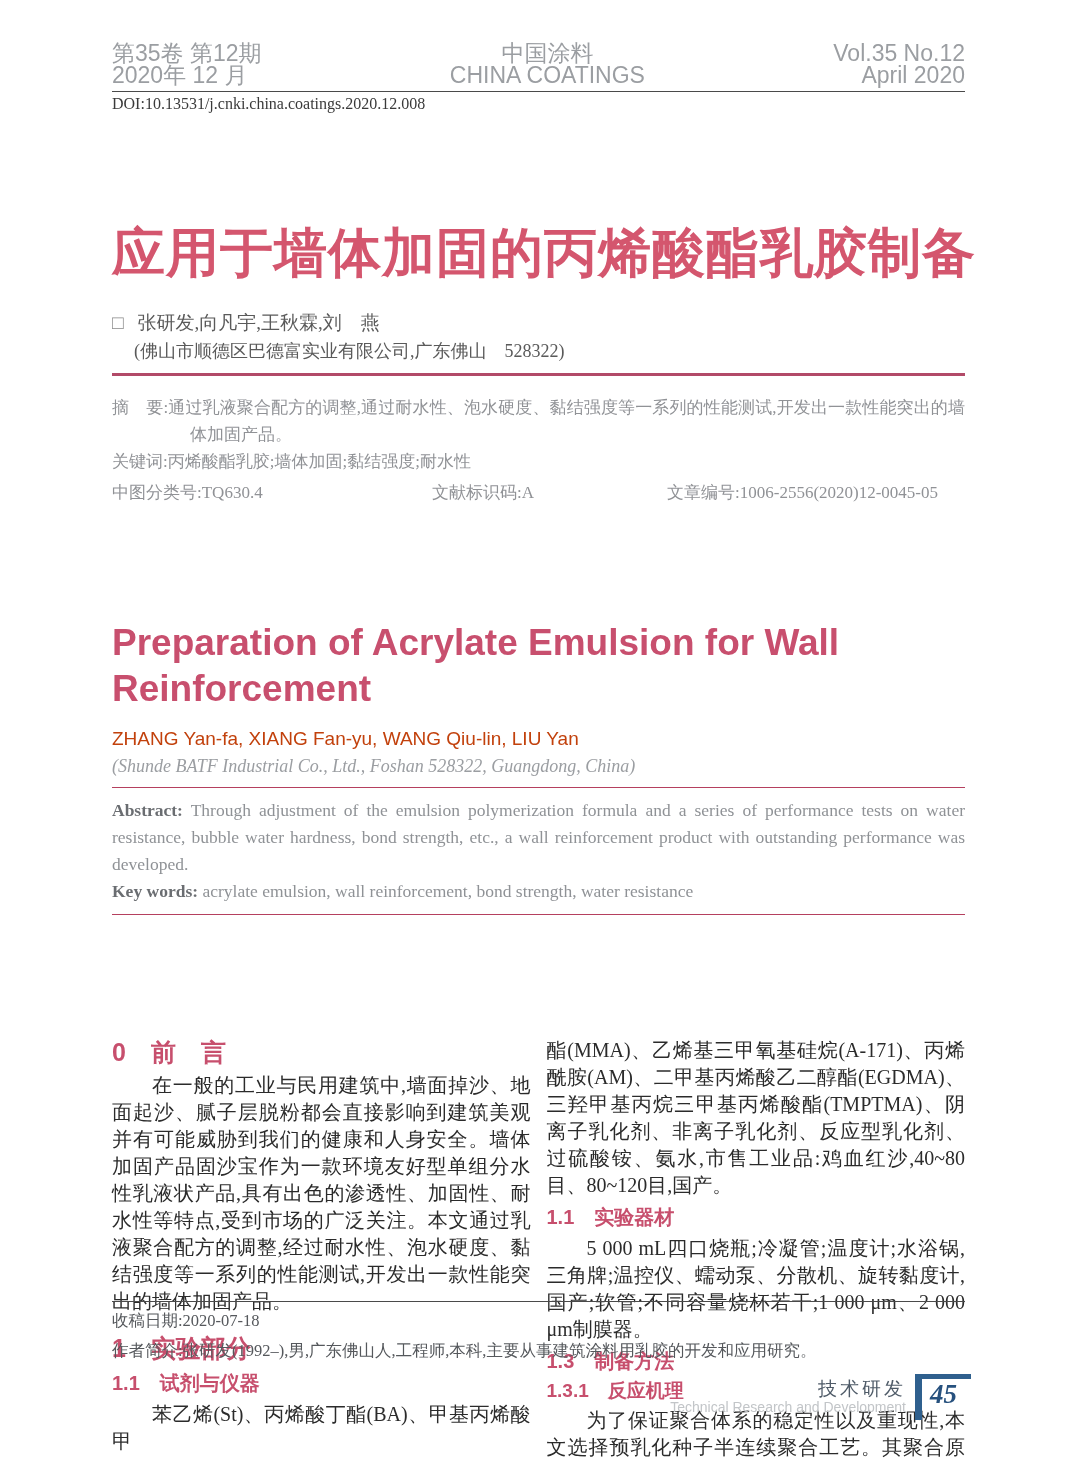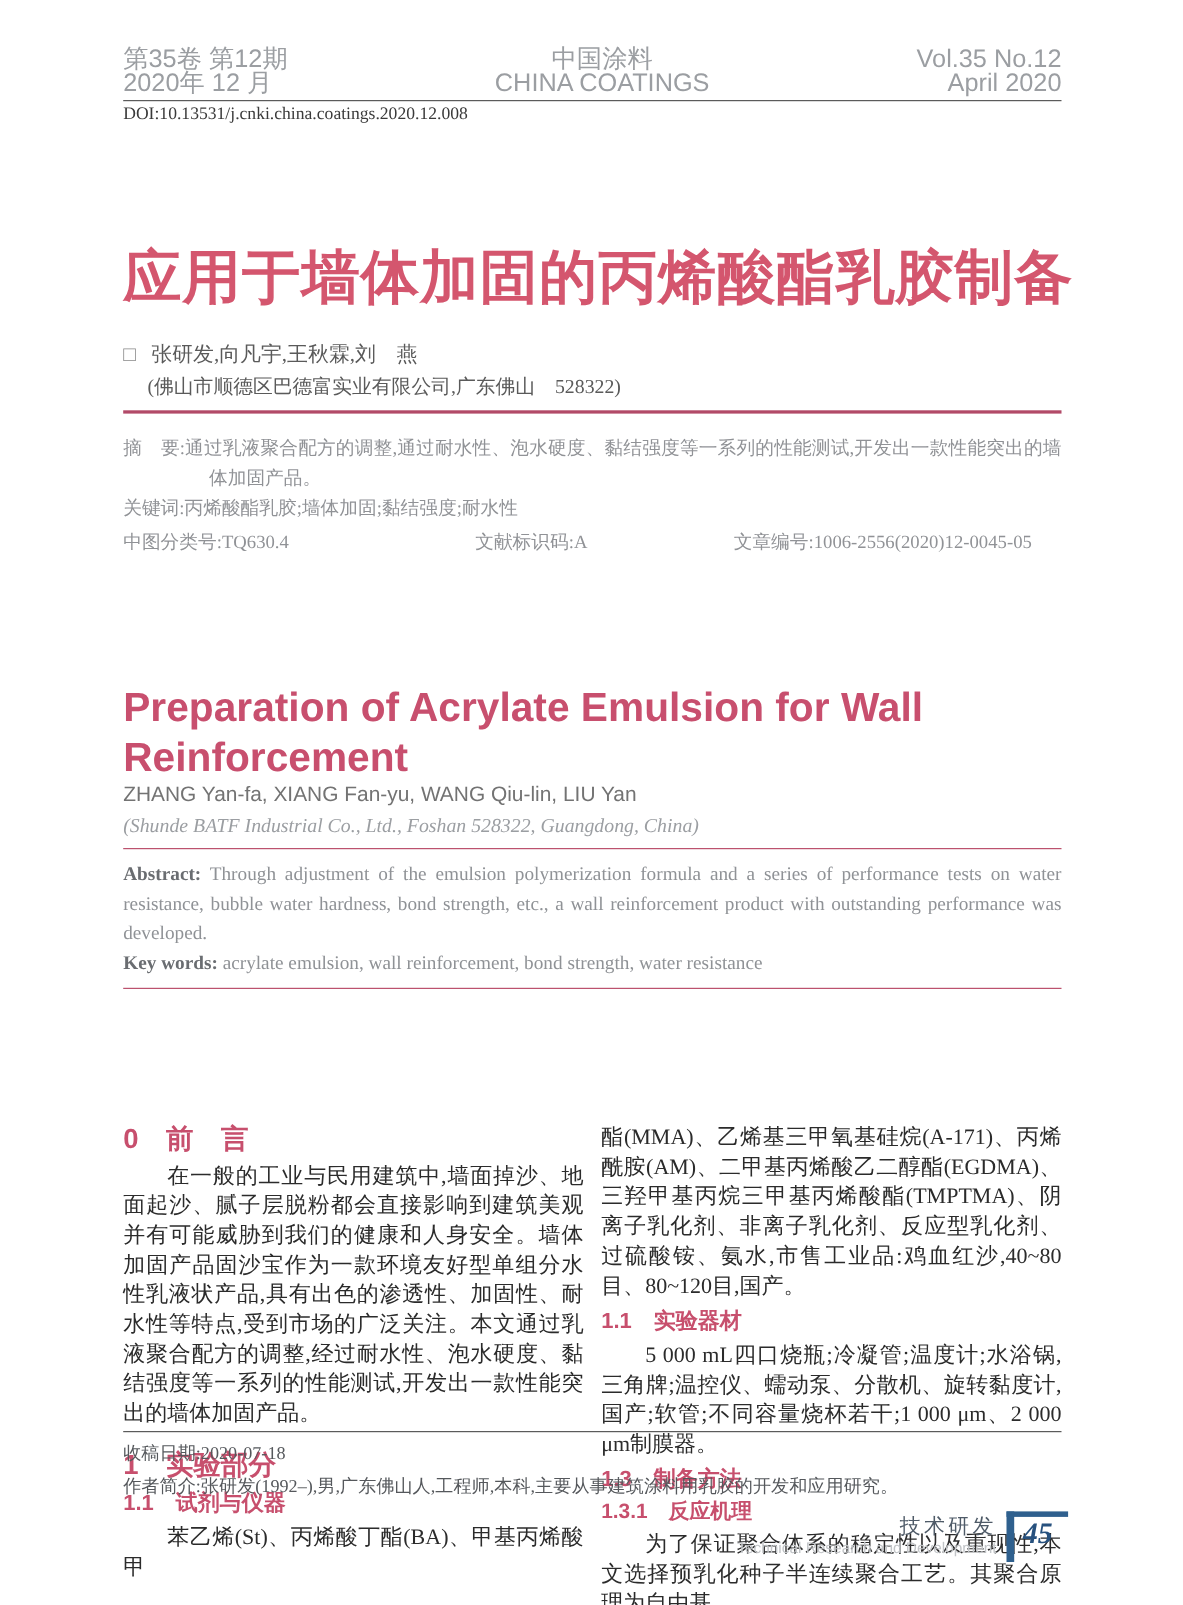--- a/index.html
+++ b/index.html
@@ -48,21 +48,21 @@
   .meta-row .m1{width:320px;}
   .meta-row .m2{width:235px;}
   .meta-row .m3{flex:1;}
 
   
   .title-en{
     margin-top:114px;
     font-family:"Liberation Sans", sans-serif;
     font-weight:bold;font-size:37px;line-height:46px;color:#c84f6e;
   }
-  .authors-en{font-family:"Liberation Sans", sans-serif;font-size:19px;color:#737373;}
+  .authors-en{margin-top:16px;font-family:"Liberation Sans", sans-serif;font-size:19px;color:#c2410c;}
   .affil-en{margin-top:6px;font-style:italic;font-size:18px;color:#9b9ea2;}
   .thin-rule{margin-top:10px;height:1px;background:#b5405f;}
   .abs-en{margin-top:9px;color:#8f9296;font-size:17.5px;line-height:27px;text-align:justify;}
   .abs-en b, .kw-en b{color:#6a6d71;}
   .kw-en{margin-top:0;color:#8f9296;font-size:17.5px;line-height:27px;}
   .thin-rule2{margin-top:9px;height:1px;background:#b5405f;}
 
   
   .columns{
     display:flex;gap:16px;margin-top:122px;

